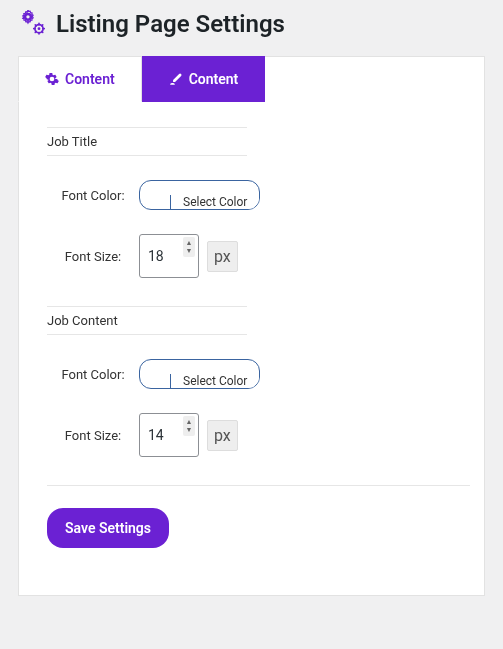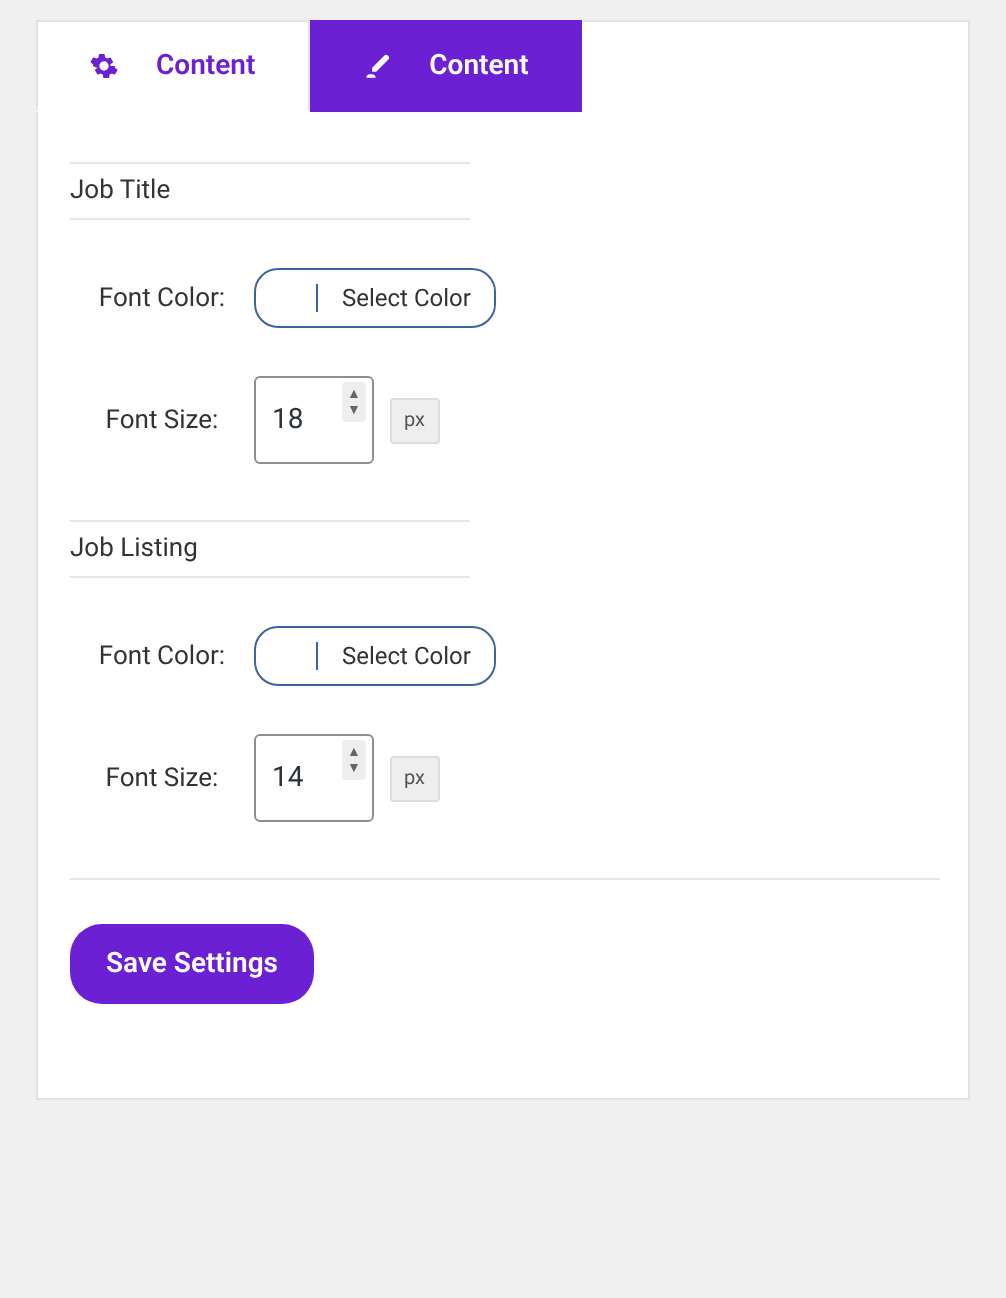--- a/index.html
+++ b/index.html
@@ -38,40 +38,40 @@
   }
   .tabs {
     display: flex;
     position: absolute;
     top: -1px;
     left: -1px;
   }
   .tab {
     display: flex;
     align-items: center;
-    gap: 19px;
+    gap: 6px;
     padding: 14px 26px;
     font-size: 14px;
     font-weight: 600;
     cursor: pointer;
     border: 1px solid transparent;
   }
   .tab.inactive {
     background: #fff;
     color: #6b21d3;
     border-color: #e2e2e2;
     border-bottom-color: #fff;
   }
   .tab.active {
     background: #6b21d3;
     color: #fff;
   }
   .tab .icon { display: flex; align-items: center; }
   .panel-body {
-    padding: 70px 14px 22px 16px;
+    padding: 70px 14px 22px 28px;
   }
   .section {
     margin-bottom: 28px;
   }
   .section-title {
     font-size: 13px;
     color: #333;
     padding: 6px 0;
     border-top: 1px solid #e6e6e6;
     border-bottom: 1px solid #e6e6e6;
@@ -84,21 +84,21 @@
     margin-bottom: 24px;
   }
   .row .label {
     width: 92px;
     font-size: 13px;
     color: #333;
     text-align: center;
   }
   .color-picker {
     display: flex;
-    align-items: center;
+    align-items: flex-end;
     border: 1px solid #3a64a0;
     border-radius: 12px;
     height: 30px;
     overflow: hidden;
   }
   .color-swatch {
     width: 30px;
     background: #2b2b2b;
   }
   .color-picker button {
@@ -143,21 +143,21 @@
     font-size: 7px;
     line-height: 8px;
     color: #666;
     cursor: pointer;
   }
   .unit {
     margin-left: 8px;
     background: #eee;
     border: 1px solid #ddd;
     padding: 5px 6px;
-    font-size: 10px;
+    font-size: 16px;
     color: #555;
     border-radius: 2px;
   }
   .divider-full {
     border-top: 1px solid #e6e6e6;
     margin: 0 0 22px 0;
   }
   .save-btn {
     background: #6b21d3;
     color: #fff;
@@ -167,20 +167,32 @@
     font-weight: 600;
     padding: 12px 18px;
     cursor: pointer;
     font-family: inherit;
   }
 </style>
 </head>
 <body>
 
 <div class="page">
+  <div class="page-header">
+    <span class="gear-icon-wrap">
+      <svg width="28" height="28" viewBox="0 0 24 24" fill="currentColor">
+        <path d="M14.5 7.5a4 4 0 1 1-8 0 4 4 0 0 1 8 0zm-4 1.6a1.6 1.6 0 1 0 0-3.2 1.6 1.6 0 0 0 0 3.2z" transform="scale(0.9) translate(-1,-1)"></path>
+        <path d="M10.5 1l.6 1.3 1.4-.2.5 1.4 1.4.3-.2 1.4 1.2.8-.8 1.2.8 1.2-1.2.8.2 1.4-1.4.3-.5 1.4-1.4-.2-.6 1.3-.6-1.3-1.4.2-.5-1.4-1.4-.3.2-1.4L5.6 9l.8-1.2L5.6 6.6l1.2-.8-.2-1.4 1.4-.3.5-1.4 1.4.2L10.5 1z" fill="none" stroke="currentColor" stroke-width="1.2" transform="scale(0.9) translate(-1,-1)"></path>
+        <circle cx="18" cy="16" r="3.5" fill="none" stroke="currentColor" stroke-width="1.4"></circle>
+        <circle cx="18" cy="16" r="1.2" fill="currentColor"></circle>
+        <path d="M18 11.5v1.2M18 19.3v1.2M22.5 16h-1.2M14.7 16h-1.2M21.2 12.8l-.85.85M15.65 18.35l-.85.85M21.2 19.2l-.85-.85M15.65 13.65l-.85-.85" stroke="currentColor" stroke-width="1.4" stroke-linecap="round"></path>
+      </svg>
+    </span>
+    <h1>Listing Page Settings</h1>
+  </div>
 
   <div class="panel">
     <div class="tabs">
       <div class="tab inactive">
         <span class="icon">
           <svg width="14" height="14" viewBox="0 0 24 24" fill="currentColor">
             <path d="M12 8a4 4 0 1 0 0 8 4 4 0 0 0 0-8zm9.4 4c0 .5-.04 1-.12 1.5l2.1 1.6c.2.15.25.4.12.6l-2 3.46c-.12.2-.38.28-.6.2l-2.48-1c-.52.4-1.08.73-1.7.98l-.37 2.63c-.04.23-.24.4-.47.4h-4c-.23 0-.43-.17-.47-.4l-.37-2.63a7.7 7.7 0 0 1-1.7-.98l-2.48 1c-.22.08-.48 0-.6-.2l-2-3.46a.47.47 0 0 1 .12-.6l2.1-1.6A8.2 8.2 0 0 1 2.6 12c0-.5.04-1 .12-1.5L.62 8.9a.47.47 0 0 1-.12-.6l2-3.46c.12-.2.38-.28.6-.2l2.48 1c.52-.4 1.08-.73 1.7-.98l.37-2.63c.04-.23.24-.4.47-.4h4c.23 0 .43.17.47.4l.37 2.63c.62.25 1.18.58 1.7.98l2.48-1c.22-.08.48 0 .6.2l2 3.46c.13.2.08.45-.12.6l-2.1 1.6c.08.5.12 1 .12 1.5z"></path>
           </svg>
         </span>
         <span>Content</span>
@@ -215,21 +227,21 @@
             <div class="spinner">
               <span class="arr">▲</span>
               <span class="arr">▼</span>
             </div>
           </div>
           <span class="unit">px</span>
         </div>
       </div>
 
       <div class="section">
-        <div class="section-title">Job Listing</div>
+        <div class="section-title">Job Content</div>
 
         <div class="row">
           <div class="label">Font Color:</div>
           <div class="color-picker">
             <div class="color-swatch"></div>
             <button>Select Color</button>
           </div>
         </div>
 
         <div class="row">

